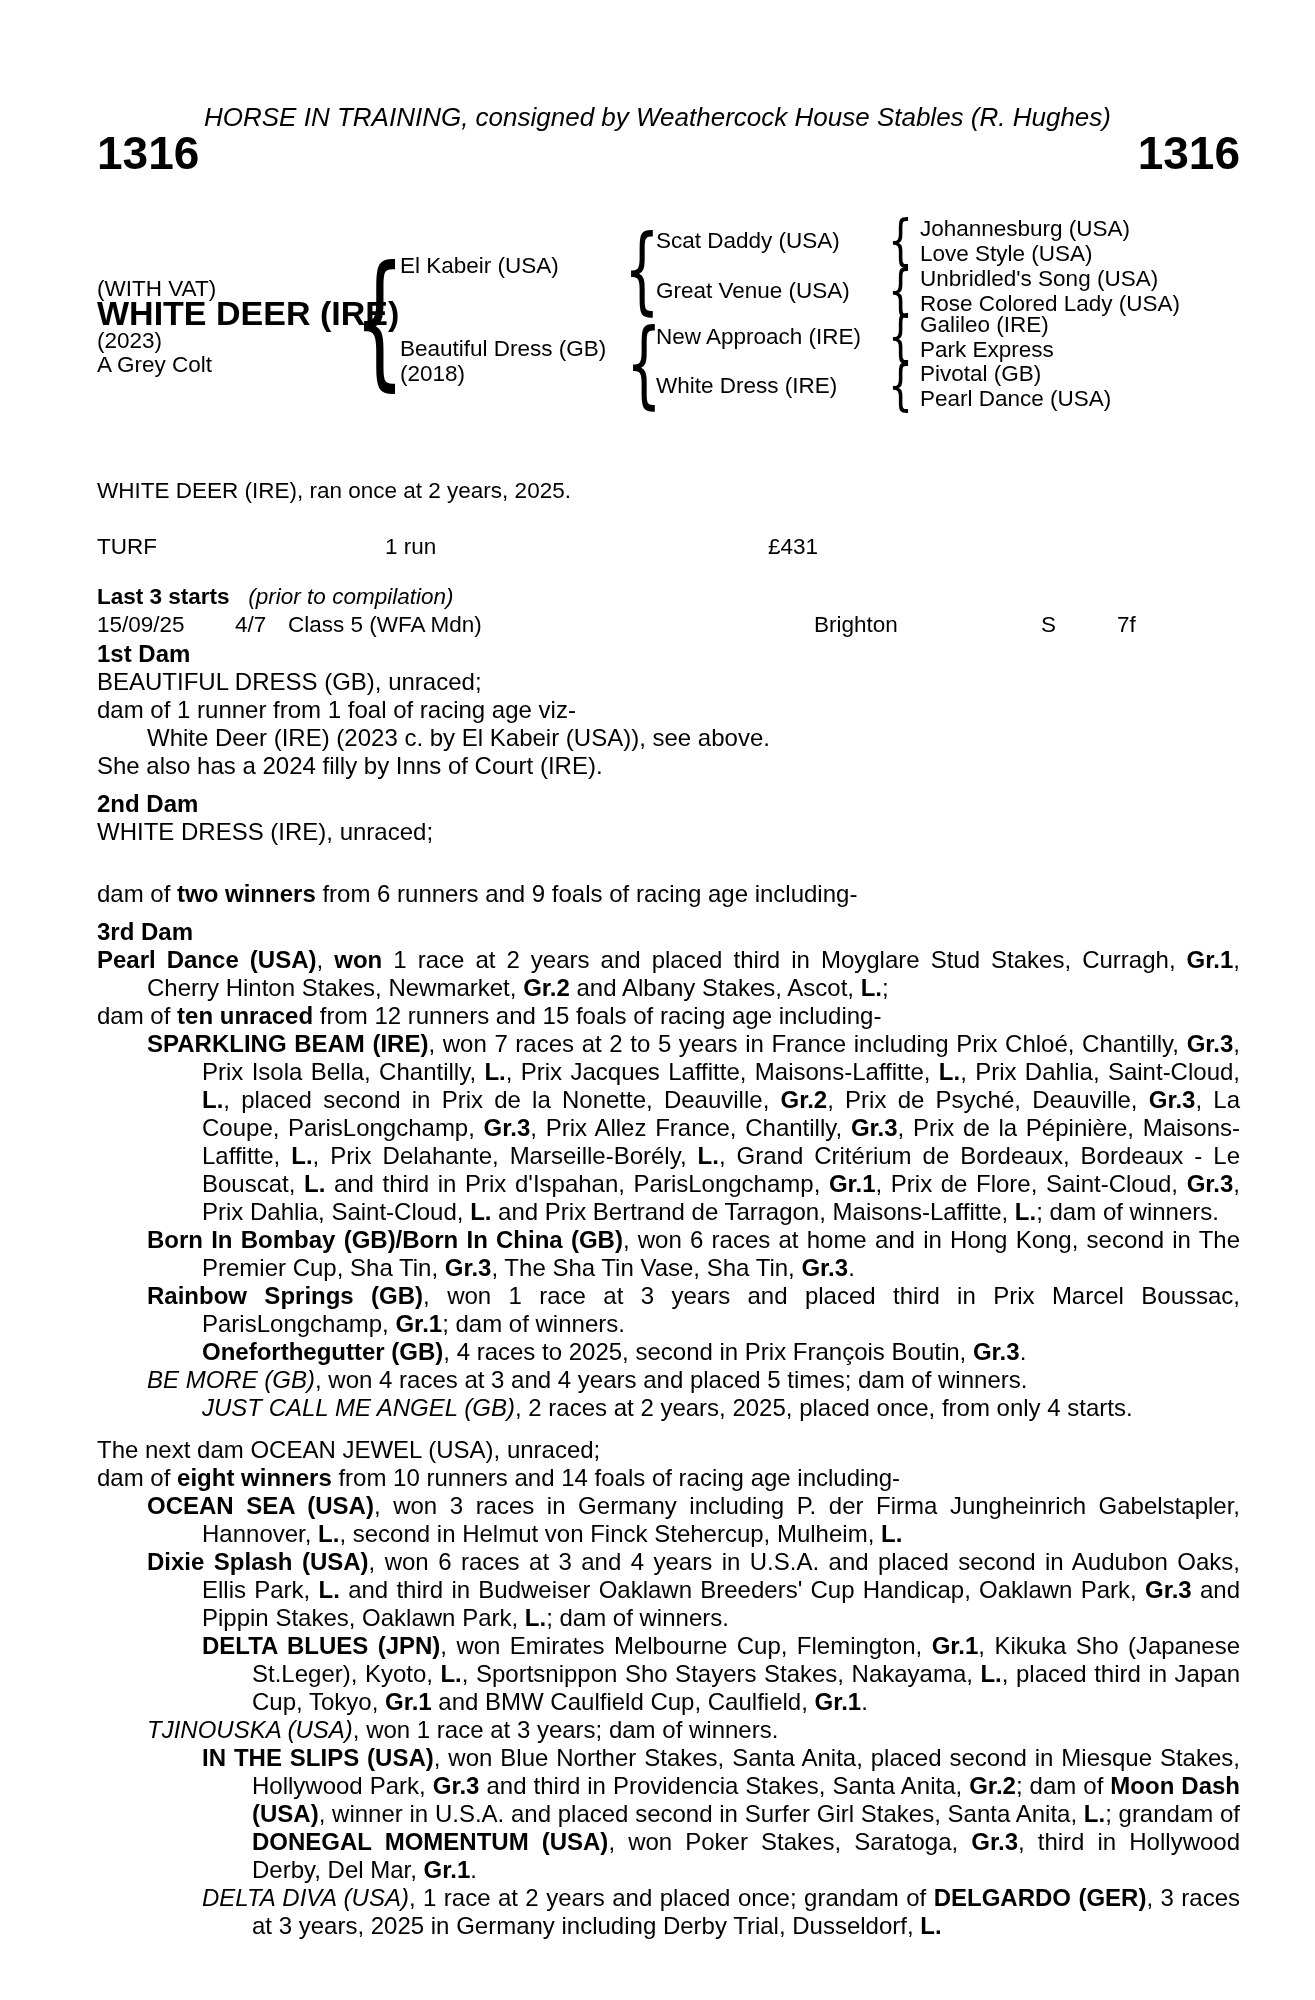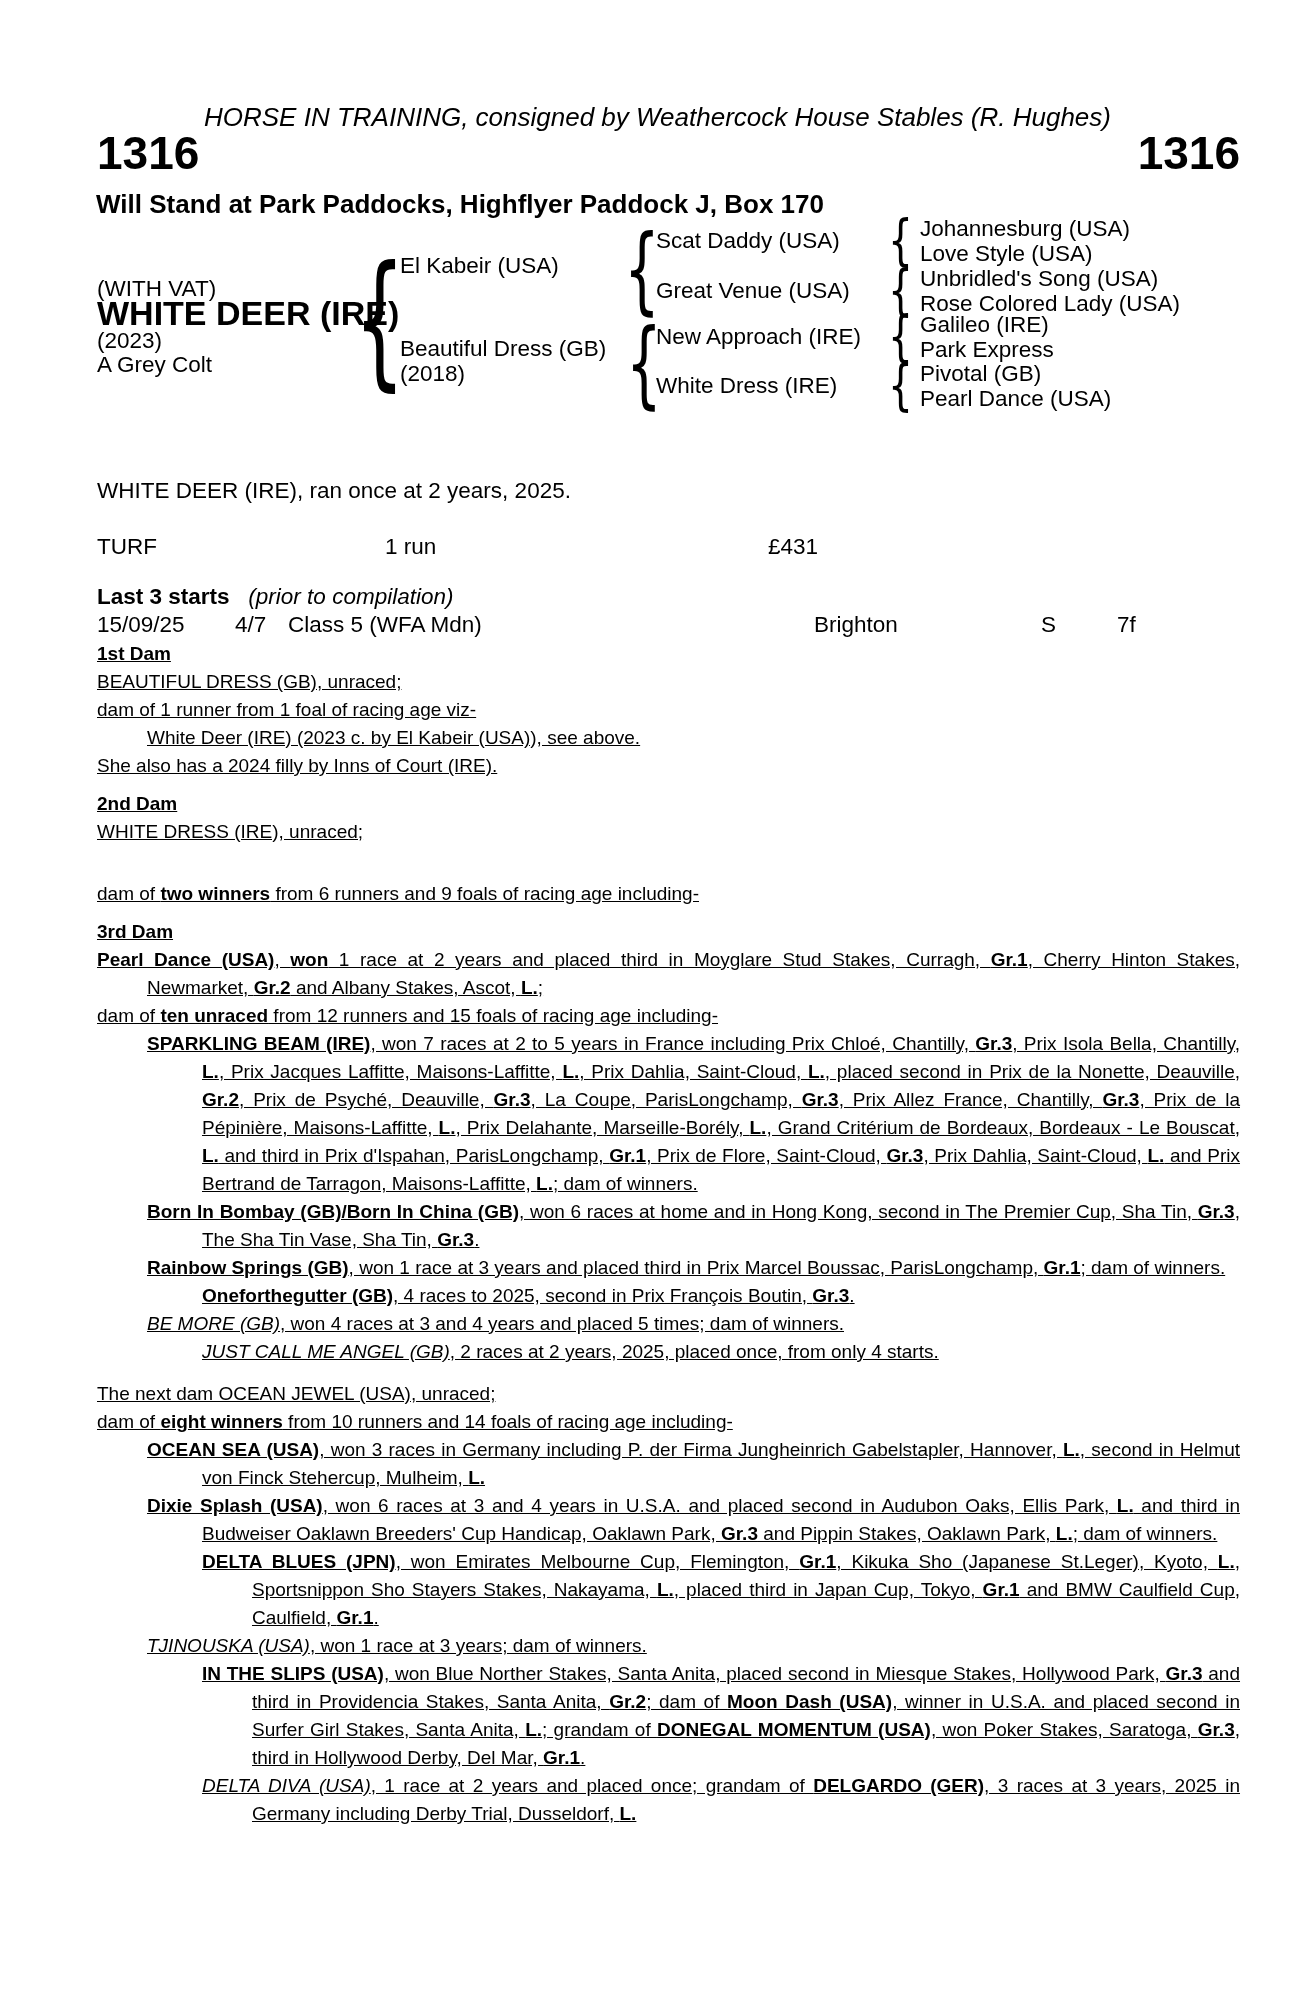--- a/index.html
+++ b/index.html
@@ -31,36 +31,35 @@
   .brace span{
     display:block;font-family:"DejaVu Sans",sans-serif;font-weight:400;
     transform-origin:left center;
   }
   
   .rr{position:absolute;left:0;top:0;width:1315px;font-size:22.5px;line-height:28px;}
   .rr .t{position:absolute;white-space:nowrap;}
   
   .bodytext{
     position:absolute;left:97px;top:640px;width:1143px;
-    font-size:19px;line-height:28px;text-decoration:underline;
+    font-size:24px;line-height:28px;
   }
   .tp-h{font-weight:bold;}
   .tp-p{margin:0;text-align:justify;}
   .seg-b{font-weight:bold;}
   .seg-i{font-style:italic;}
 </style>
 </head>
 <body>
 
 <div class="page">
 
   <div class="consign">HORSE IN TRAINING, consigned by Weathercock House Stables (R. Hughes)</div>
   <div class="lot lot-left">1316</div>
   <div class="lot lot-right">1316</div>
-  <div class="stand">Will Stand at Park Paddocks, Highflyer Paddock J, Box 170</div>
 
   <div class="ped">
 
     <div class="t" style="left:97px;top:276px;">(WITH VAT)</div>
     <div class="t bold" style="left:97px;top:301px;font-size:34px;">WHITE DEER (IRE)</div>
     <div class="t" style="left:97px;top:328px;">(2023)</div>
     <div class="t" style="left:97px;top:352px;">A Grey Colt</div>
 
     <div class="brace" style="left:354px;top:250px;height:138px;">
         <span style="font-size:146px;line-height:138px;transform:scale(0.55,1);">{</span>

